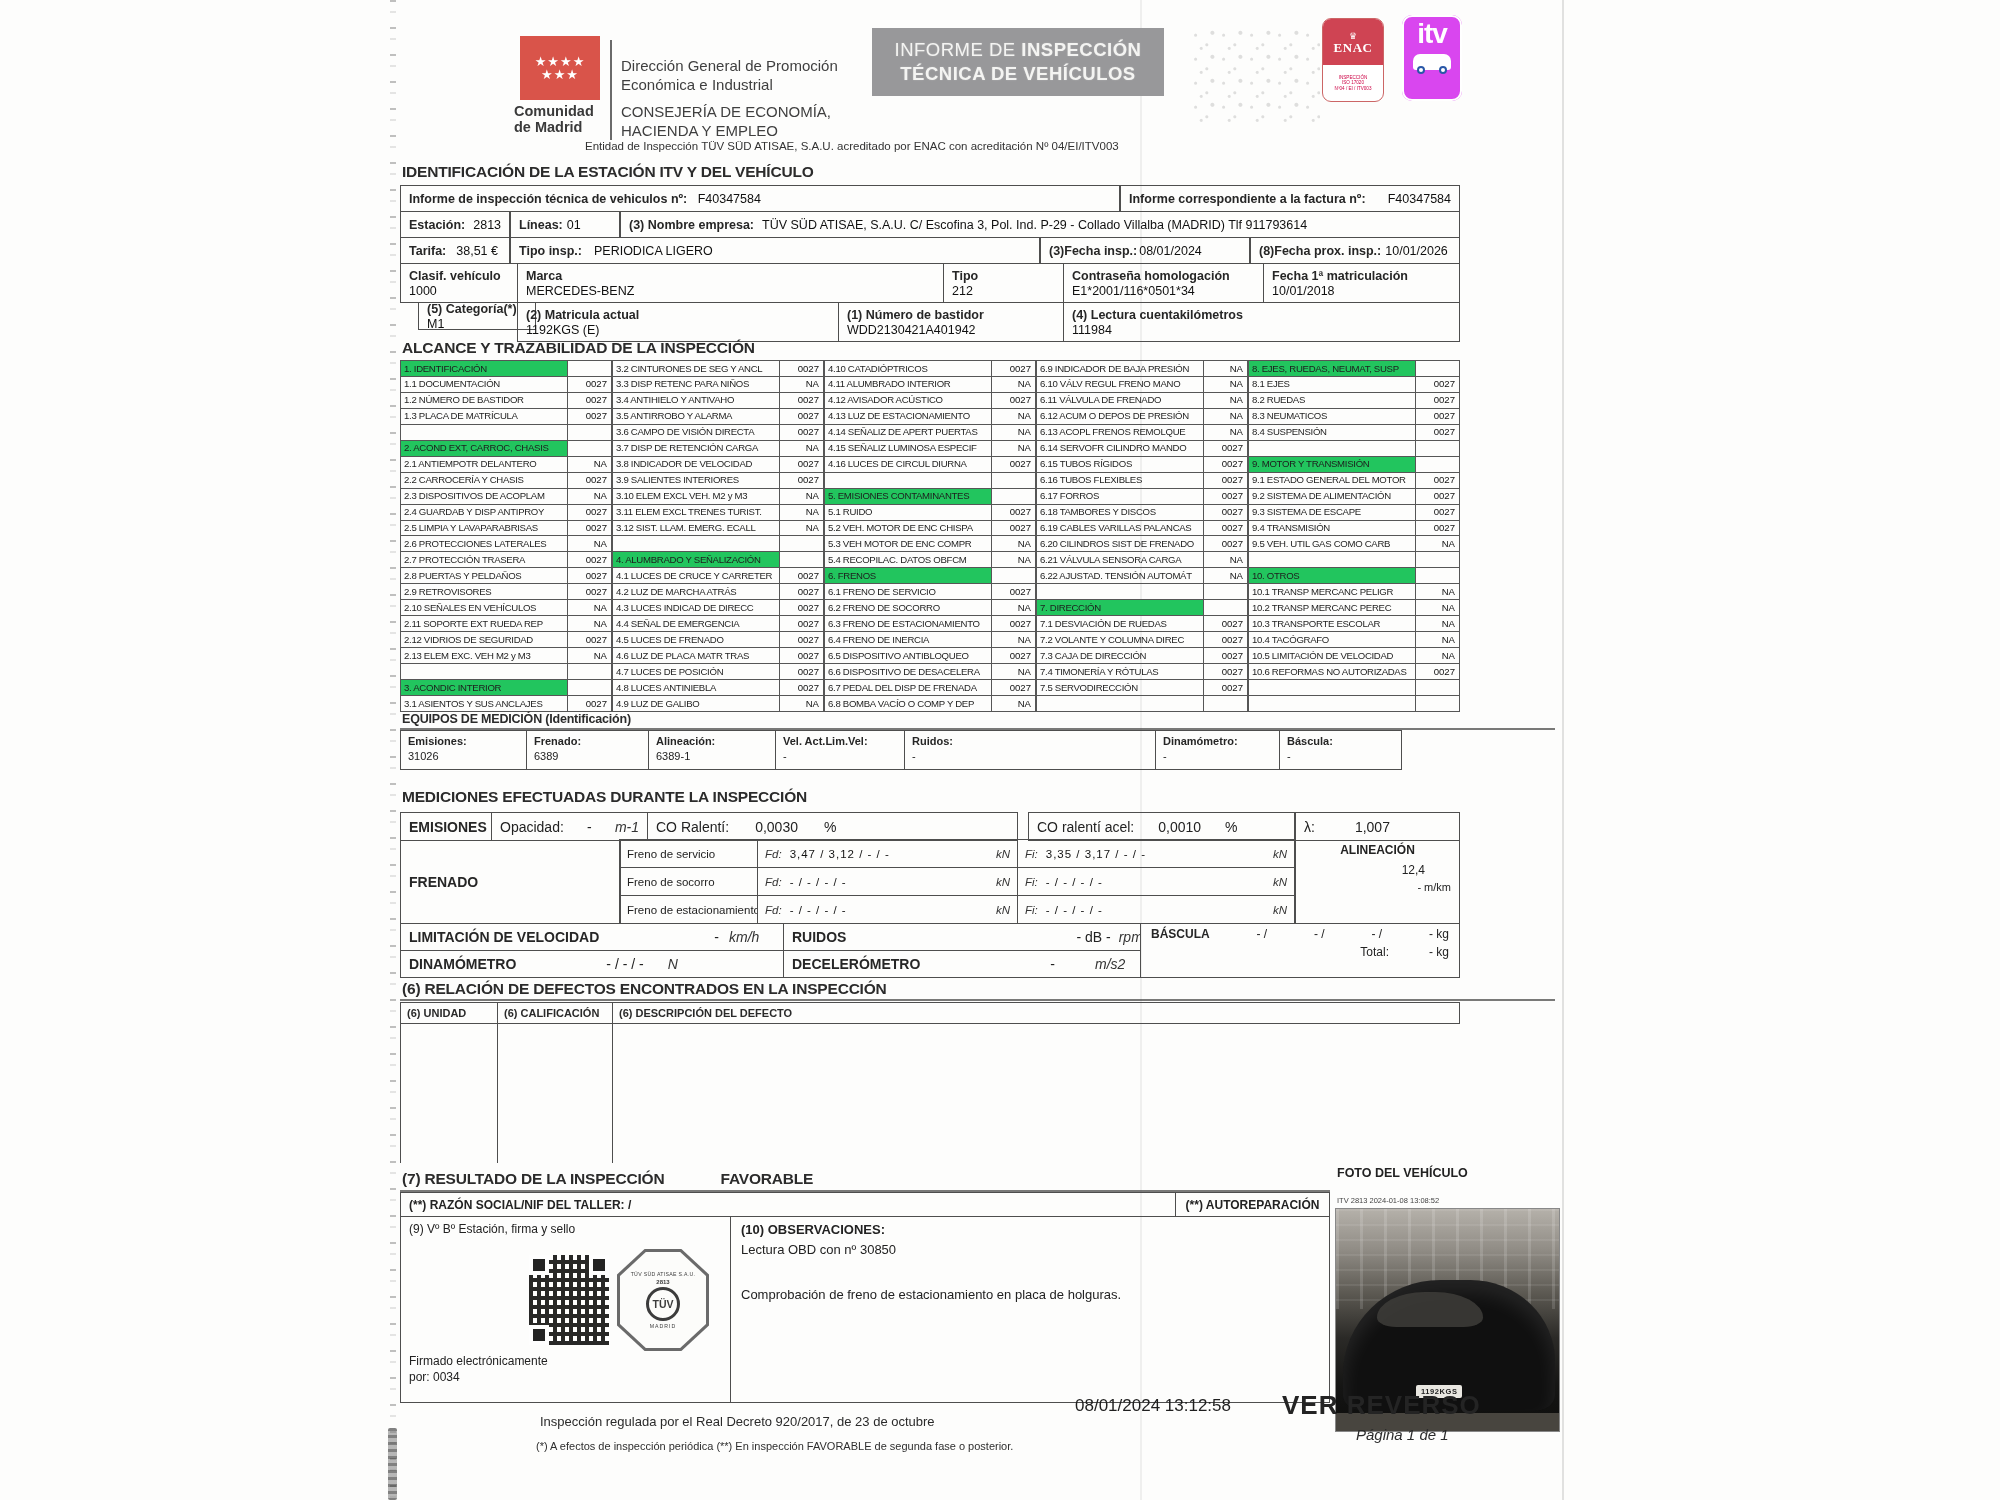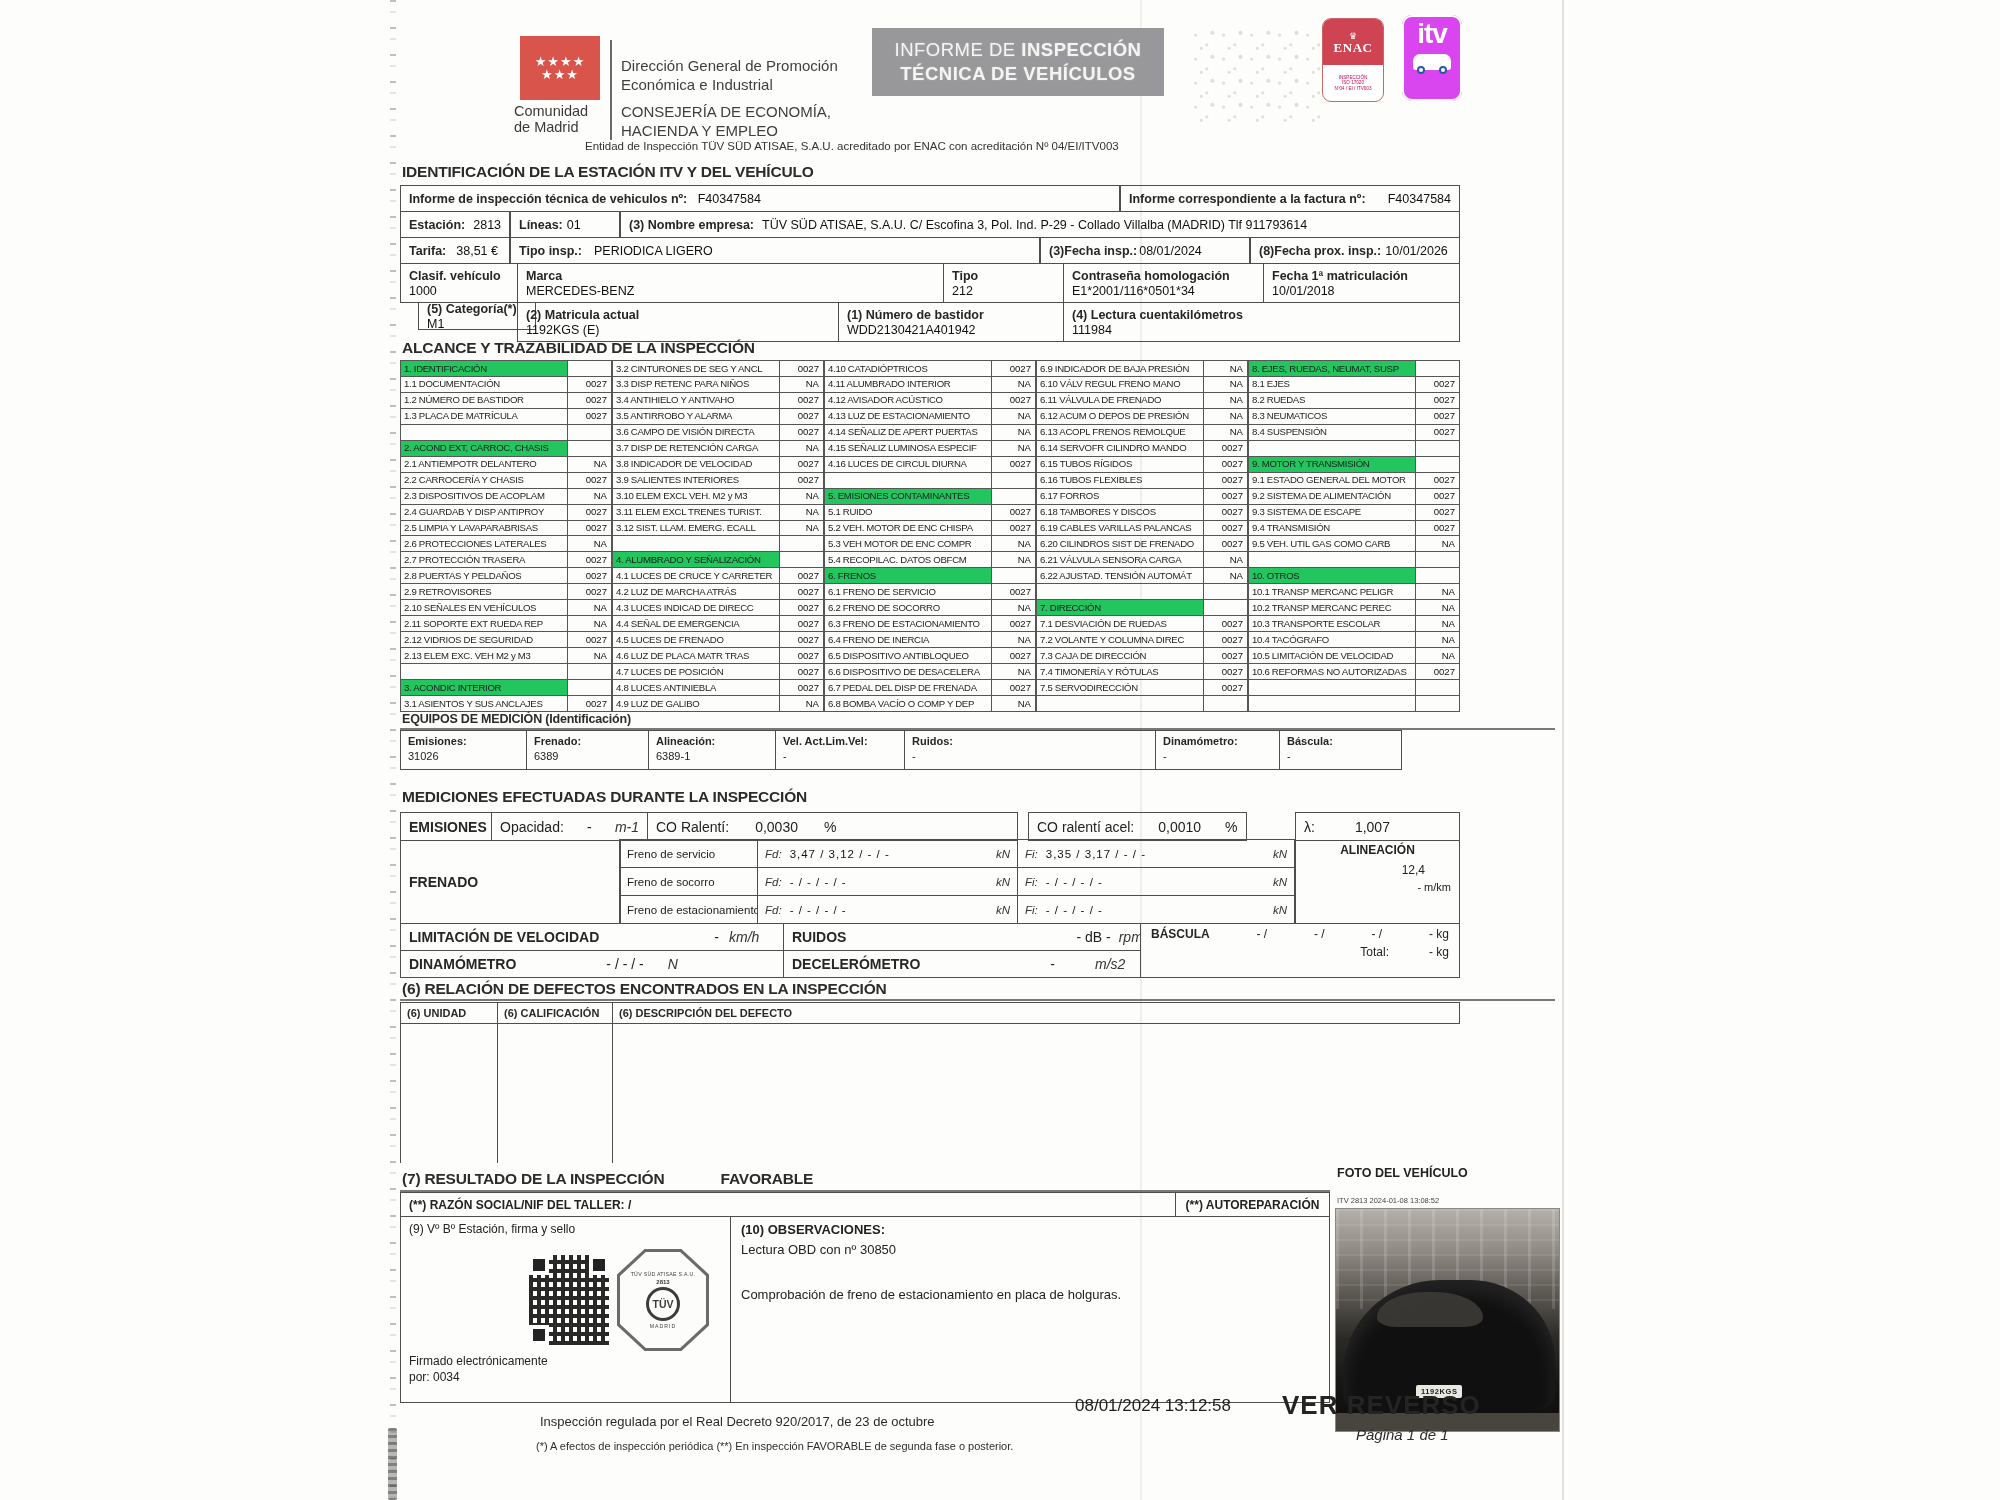--- a/index.html
+++ b/index.html
@@ -10,21 +10,21 @@
   .edge-left{left:390px;top:0;width:6px;height:1500px;opacity:.55;
     background:repeating-linear-gradient(180deg,rgba(30,30,30,.5) 0 2px,transparent 2px 11px,rgba(30,30,30,.2) 11px 13px,transparent 13px 27px);}
   .edge-smudge{left:388px;top:1428px;width:9px;height:72px;opacity:.6;border-radius:2px;
     background:repeating-linear-gradient(180deg,#2e2e2e 0 3px,#888 3px 7px);}
   .fold{top:0;width:2px;height:1500px;background:rgba(60,60,60,.07);}
   .noise{left:1190px;top:28px;width:130px;height:95px;opacity:.18;
     background:radial-gradient(circle at 20% 30%,#555 1px,transparent 2px),radial-gradient(circle at 60% 70%,#555 1px,transparent 2px),radial-gradient(circle at 80% 20%,#555 1.5px,transparent 2.5px),radial-gradient(circle at 40% 85%,#555 1px,transparent 2px);background-size:28px 24px;}
   
   .madrid-box{left:520px;top:36px;width:80px;height:64px;background:#d9544a;display:flex;flex-direction:column;align-items:center;justify-content:center;line-height:13px;}
   .madrid-box .stars{color:#fff;font-size:13px;letter-spacing:1px;}
-  .madrid-name{left:514px;top:103px;width:92px;font-weight:normal;font-size:14.5px;line-height:16px;color:#3a3a3a;}
+  .madrid-name{left:514px;top:103px;width:92px;font-weight:bold;font-size:14.5px;line-height:16px;color:#3a3a3a;}
   .hdr-divider{left:610px;top:40px;width:2px;height:100px;background:#6a6a6a;}
   .org1{left:621px;top:56px;width:235px;font-size:15px;line-height:19px;color:#3f3f3f;}
   .org2{left:621px;top:102px;width:245px;font-size:15px;line-height:19px;color:#3f3f3f;}
   .title-box{left:872px;top:28px;width:292px;height:68px;background:#98989a;color:#f4f4f2;
     display:flex;flex-direction:column;align-items:center;justify-content:center;font-size:18.5px;line-height:24px;letter-spacing:.5px;text-shadow:0 0 2px rgba(255,255,255,.25);}
   .title-box b{font-weight:bold;}
   .enac-box{left:1322px;top:18px;width:60px;height:82px;border-radius:9px;overflow:hidden;border:1px solid #c66;background:#fff;display:flex;flex-direction:column;}
   .enac-top{height:46px;background:#cf4453;color:#fff;display:flex;flex-direction:column;align-items:center;justify-content:center;line-height:11px;}
   .enac-crown{font-size:9px;}
   .enac-word{font-family:"Liberation Serif",serif;font-weight:bold;font-size:13px;letter-spacing:.5px;}
@@ -708,21 +708,21 @@
   <div class="mcell spread" style="left:491px;top:812px;width:157px;height:29px">
     <span>Opacidad:</span>
     <span>-</span>
     <span class="em">m-1</span>
   </div>
   <div class="mcell" style="left:647px;top:812px;width:371px;height:29px;gap:26px">
     <span>CO Ralentí:</span>
     <span>0,0030</span>
     <span>%</span>
   </div>
-  <div class="mcell" style="left:1028px;top:812px;width:219px;height:29px;gap:24px">
+  <div class="mcell" style="left:1028px;top:812px;width:267px;height:29px;gap:24px">
     <span>CO ralentí acel:</span>
     <span>0,0010</span>
     <span>%</span>
   </div>
   <div class="mcell" style="left:1295px;top:812px;width:165px;height:29px;gap:40px">
     <span>λ:</span>
     <span>1,007</span>
   </div>
 
   <div class="mcell" style="left:400px;top:840px;width:221px;height:84px">

